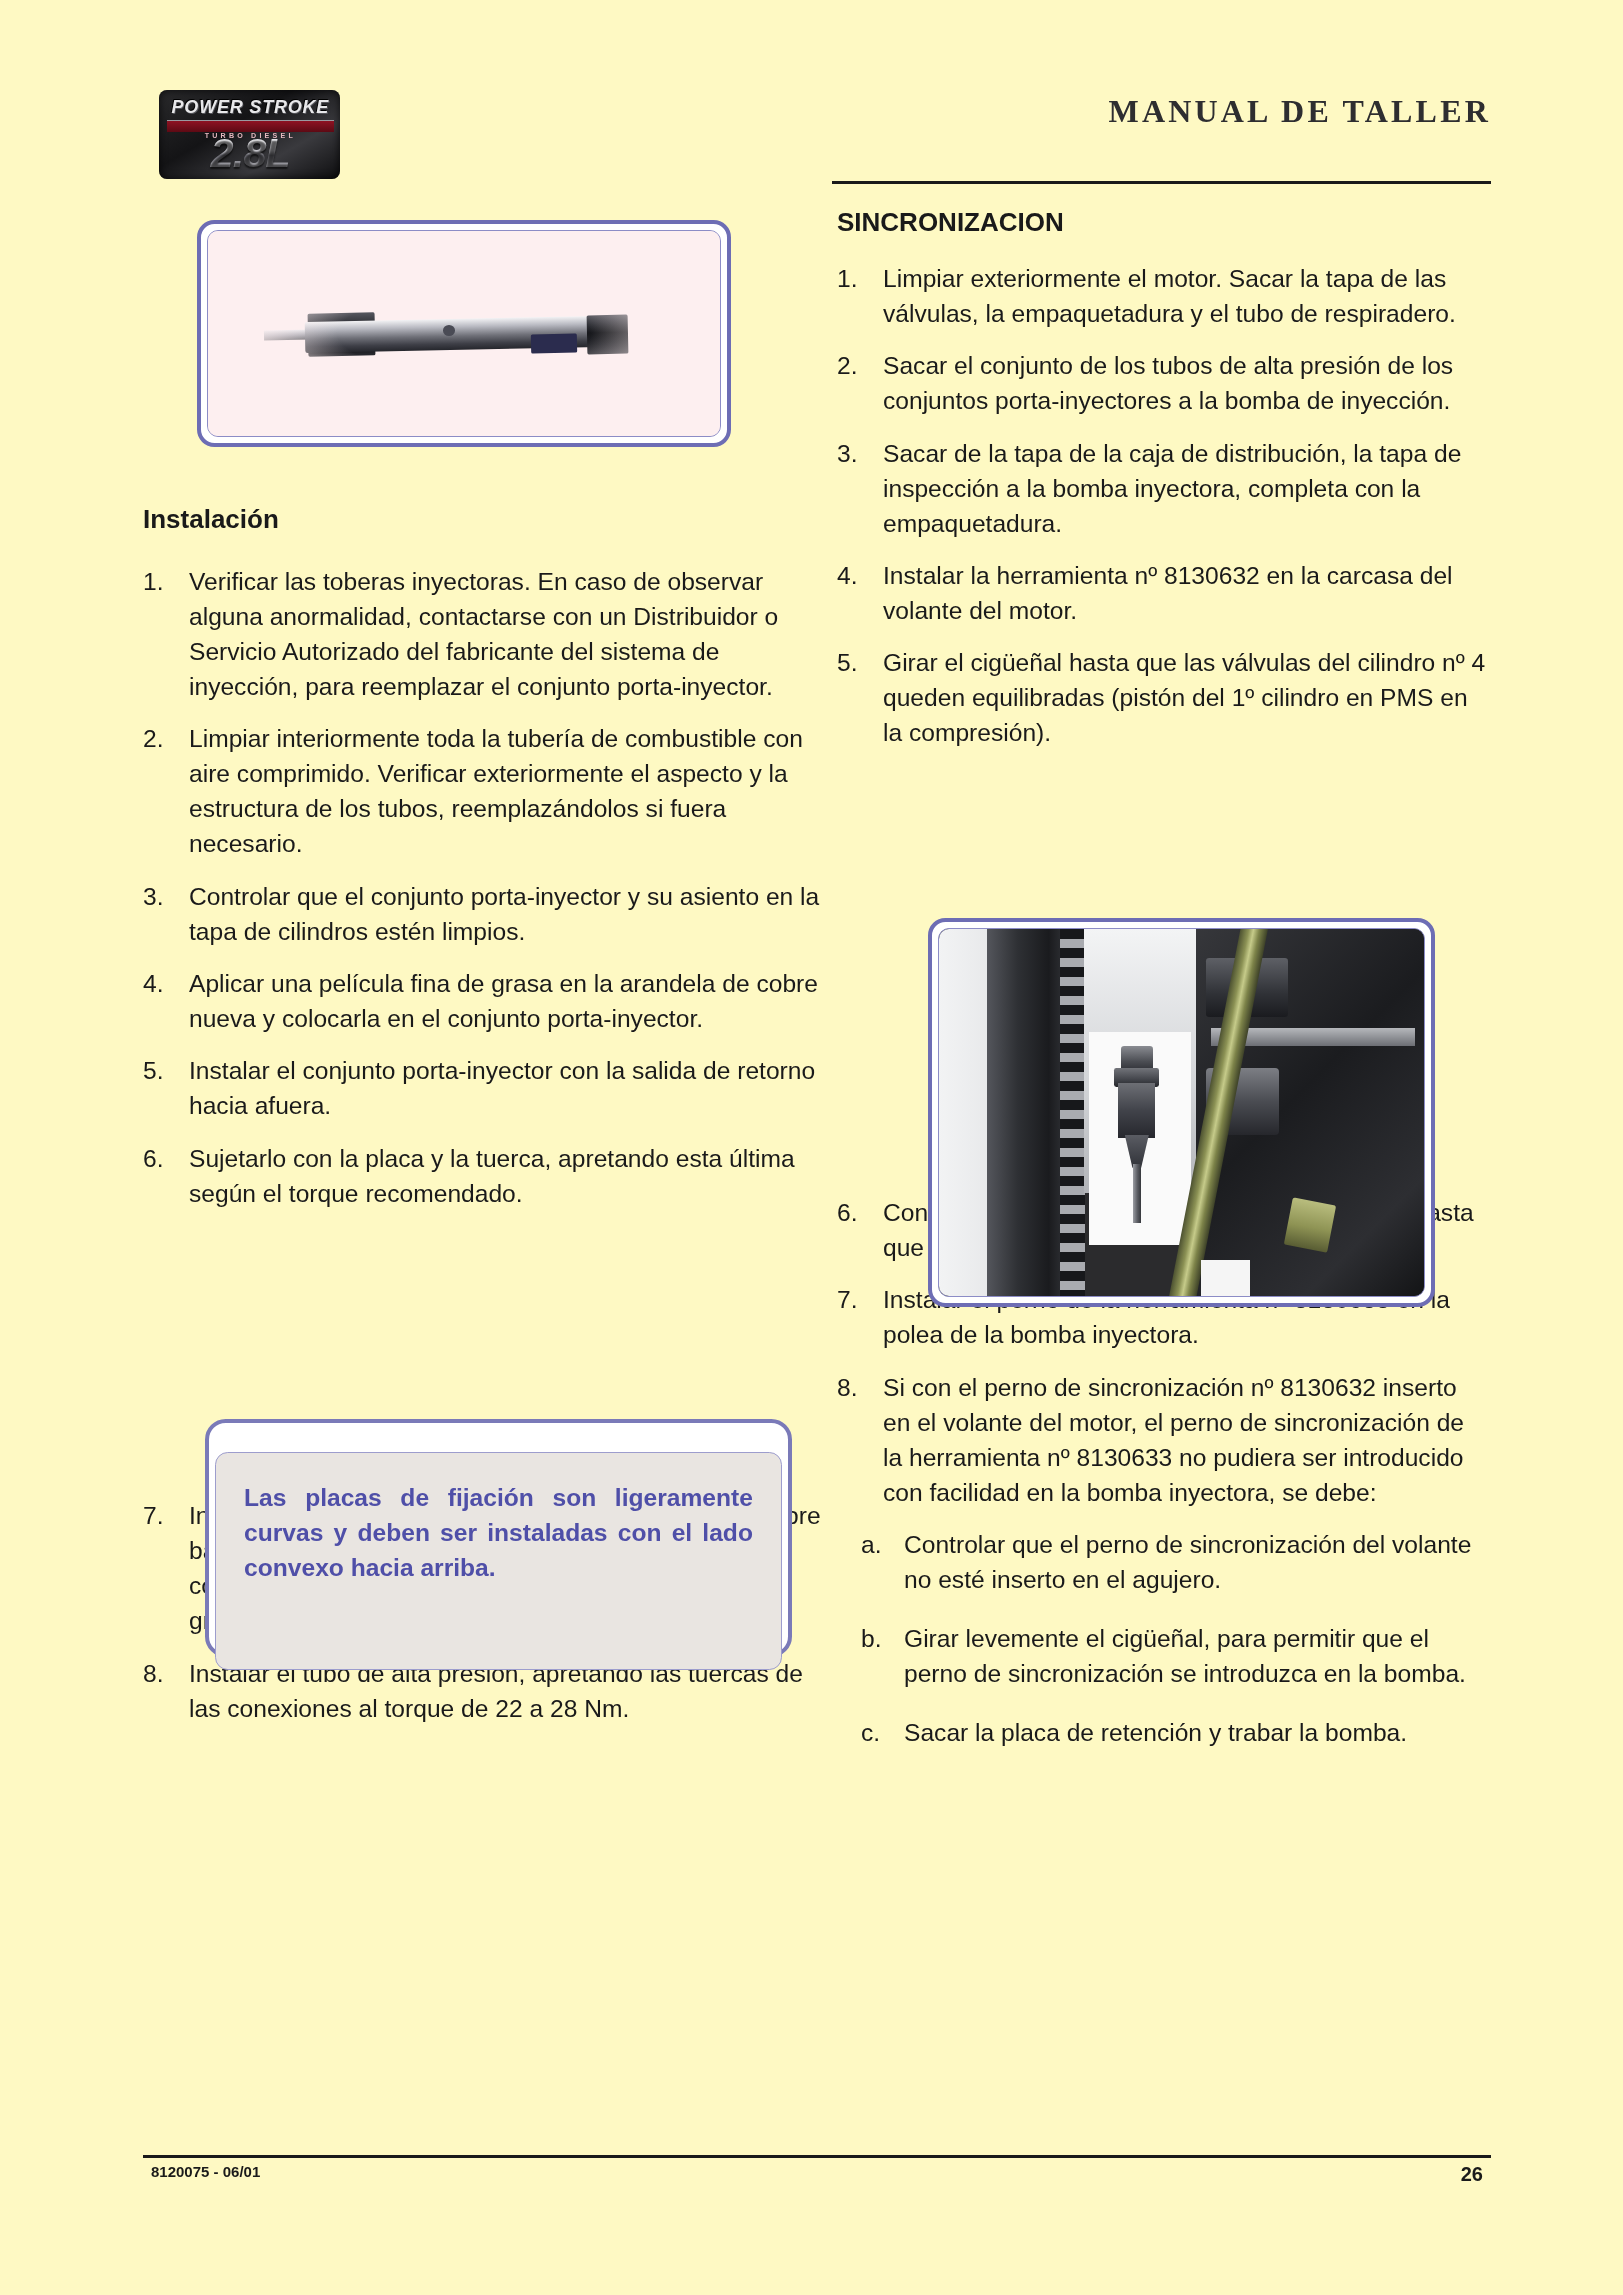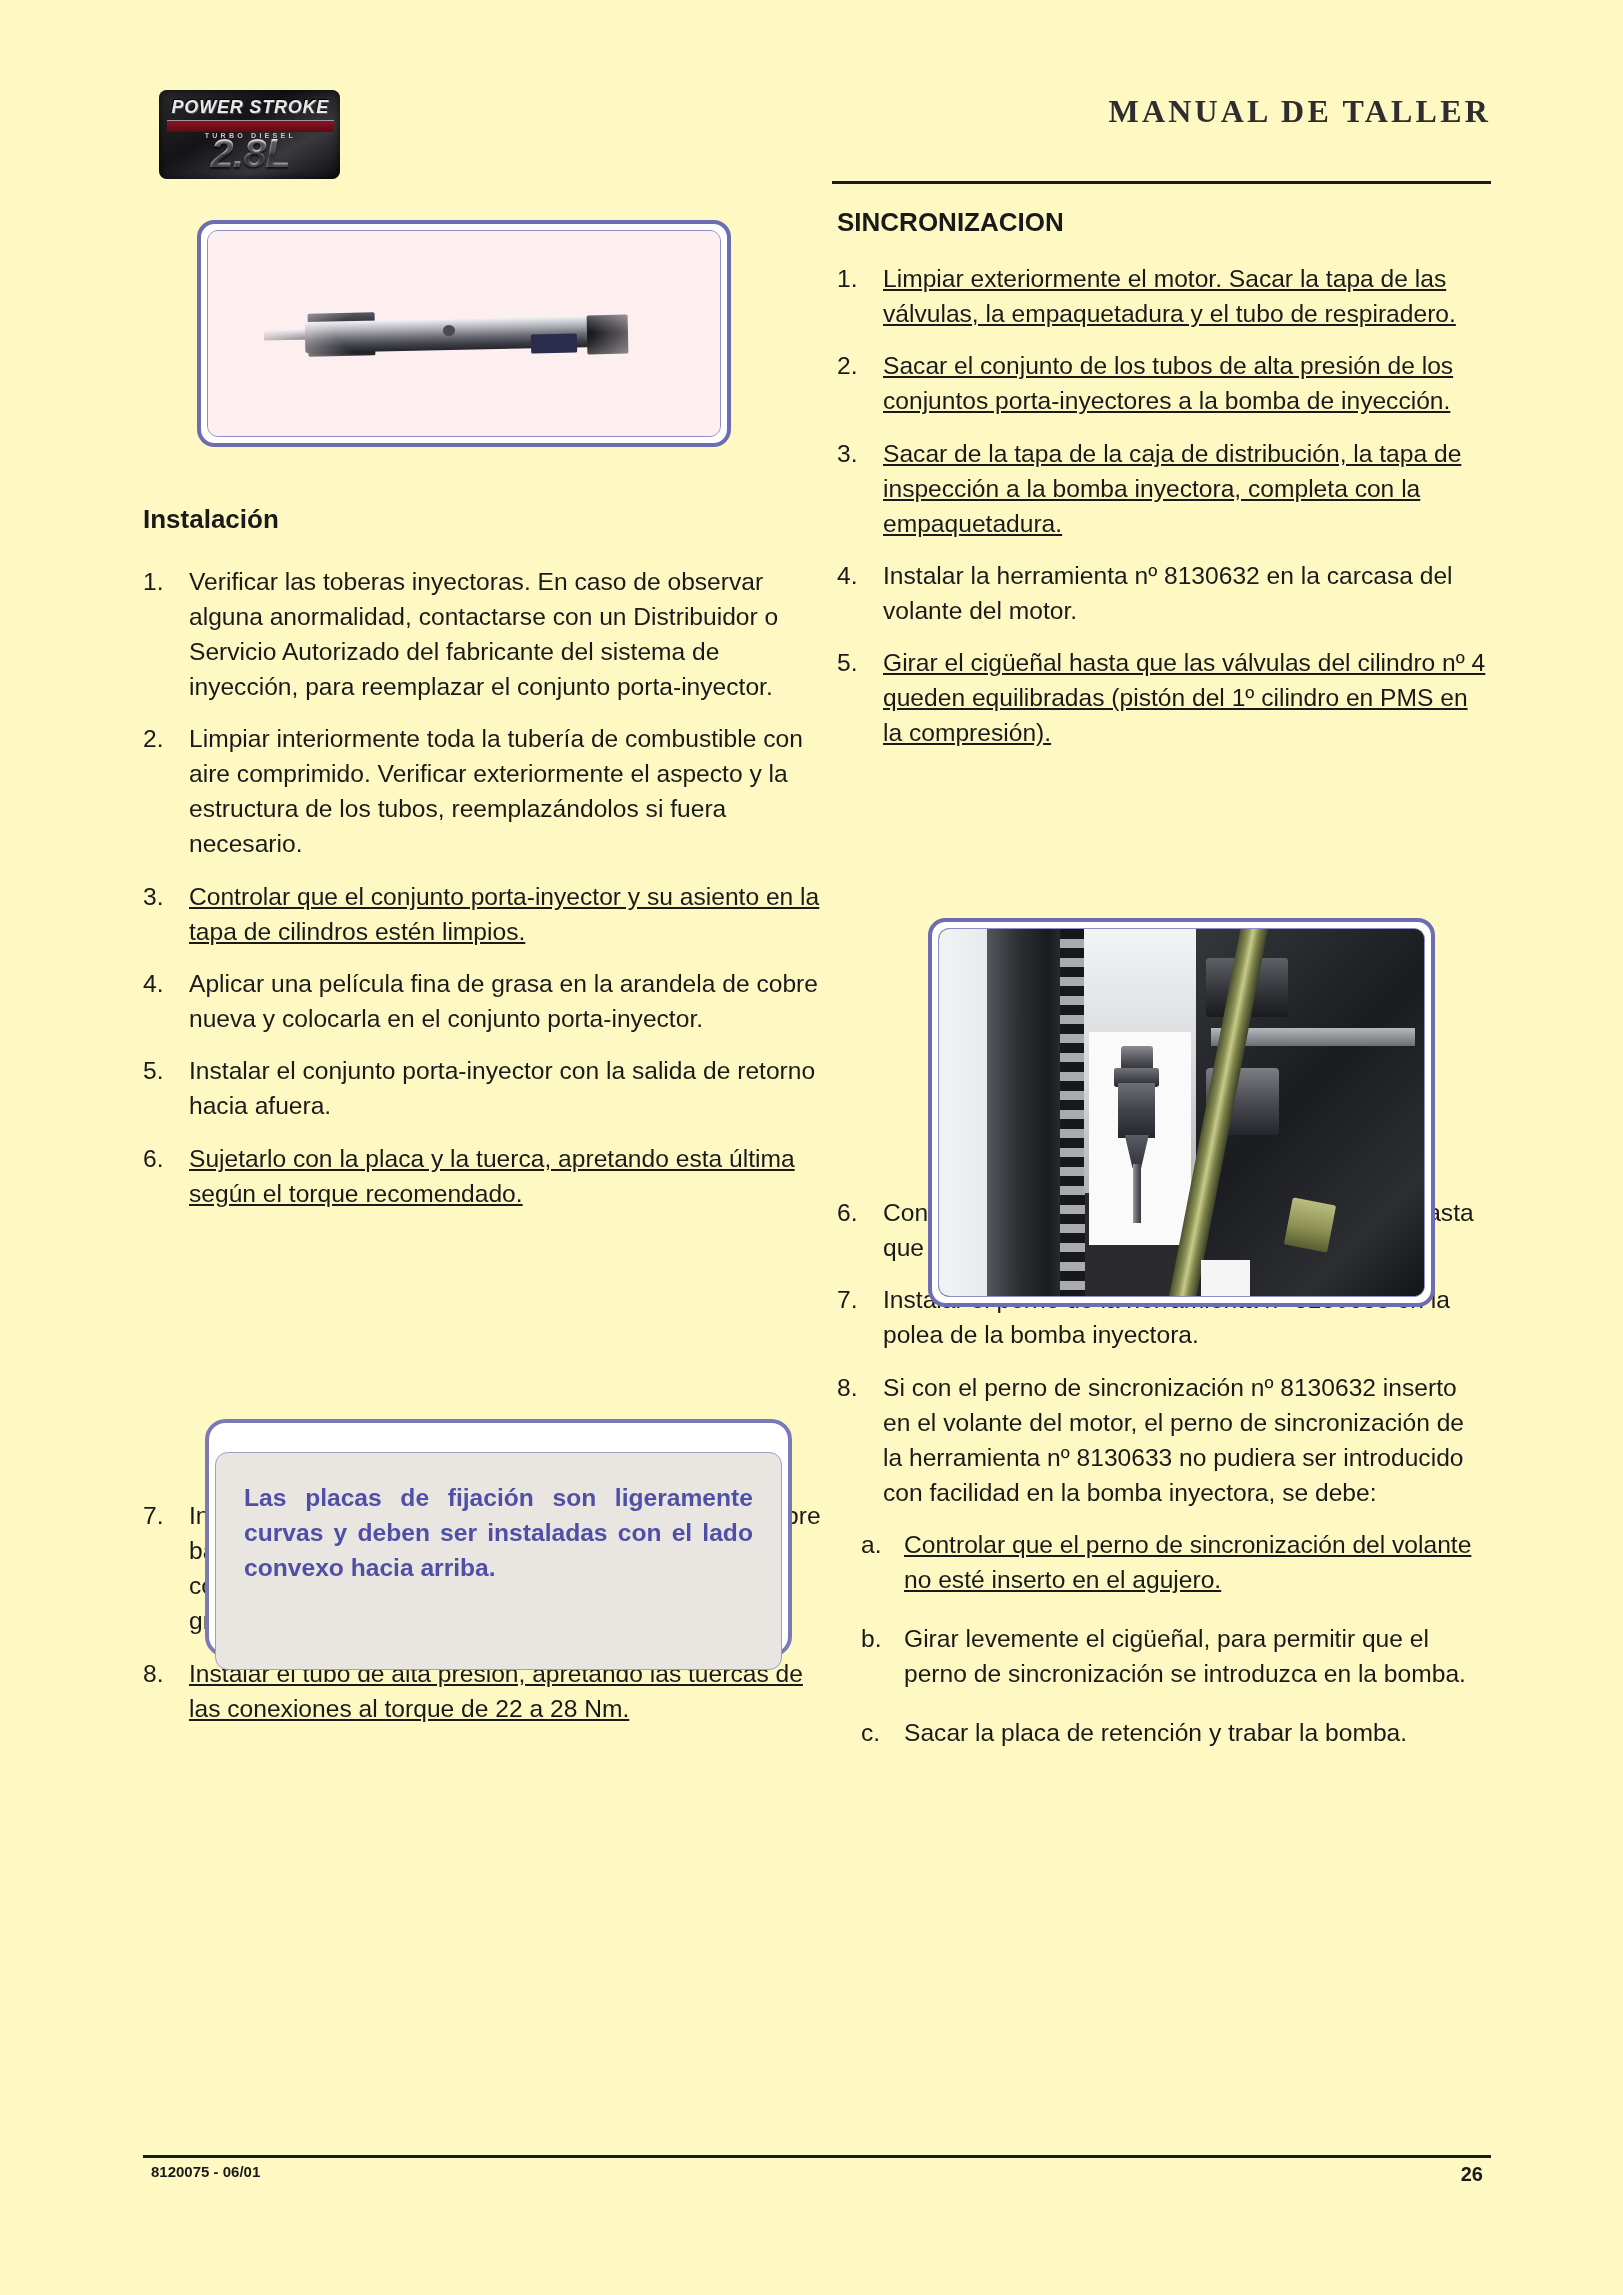--- a/index.html
+++ b/index.html
@@ -139,21 +139,21 @@
     margin-bottom: 17.4px;
   }
   ol.steps > li > .num {
     position: absolute;
     left: 0;
     top: 0;
     width: 38px;
     text-align: left;
   }
   .just   { text-align: justify; text-justify: inter-word; }
-  .nojust { text-align: center; text-decoration: underline; }
+  .nojust { text-align: center; }
 
   ol.substeps { list-style: none; margin: 11px 0 0 0; padding: 0; }
   ol.substeps > li {
     position: relative;
     padding-left: 43px;
     margin-left: 24px;
     margin-bottom: 24px;
   }
   ol.substeps > li > .num {
     position: absolute;

